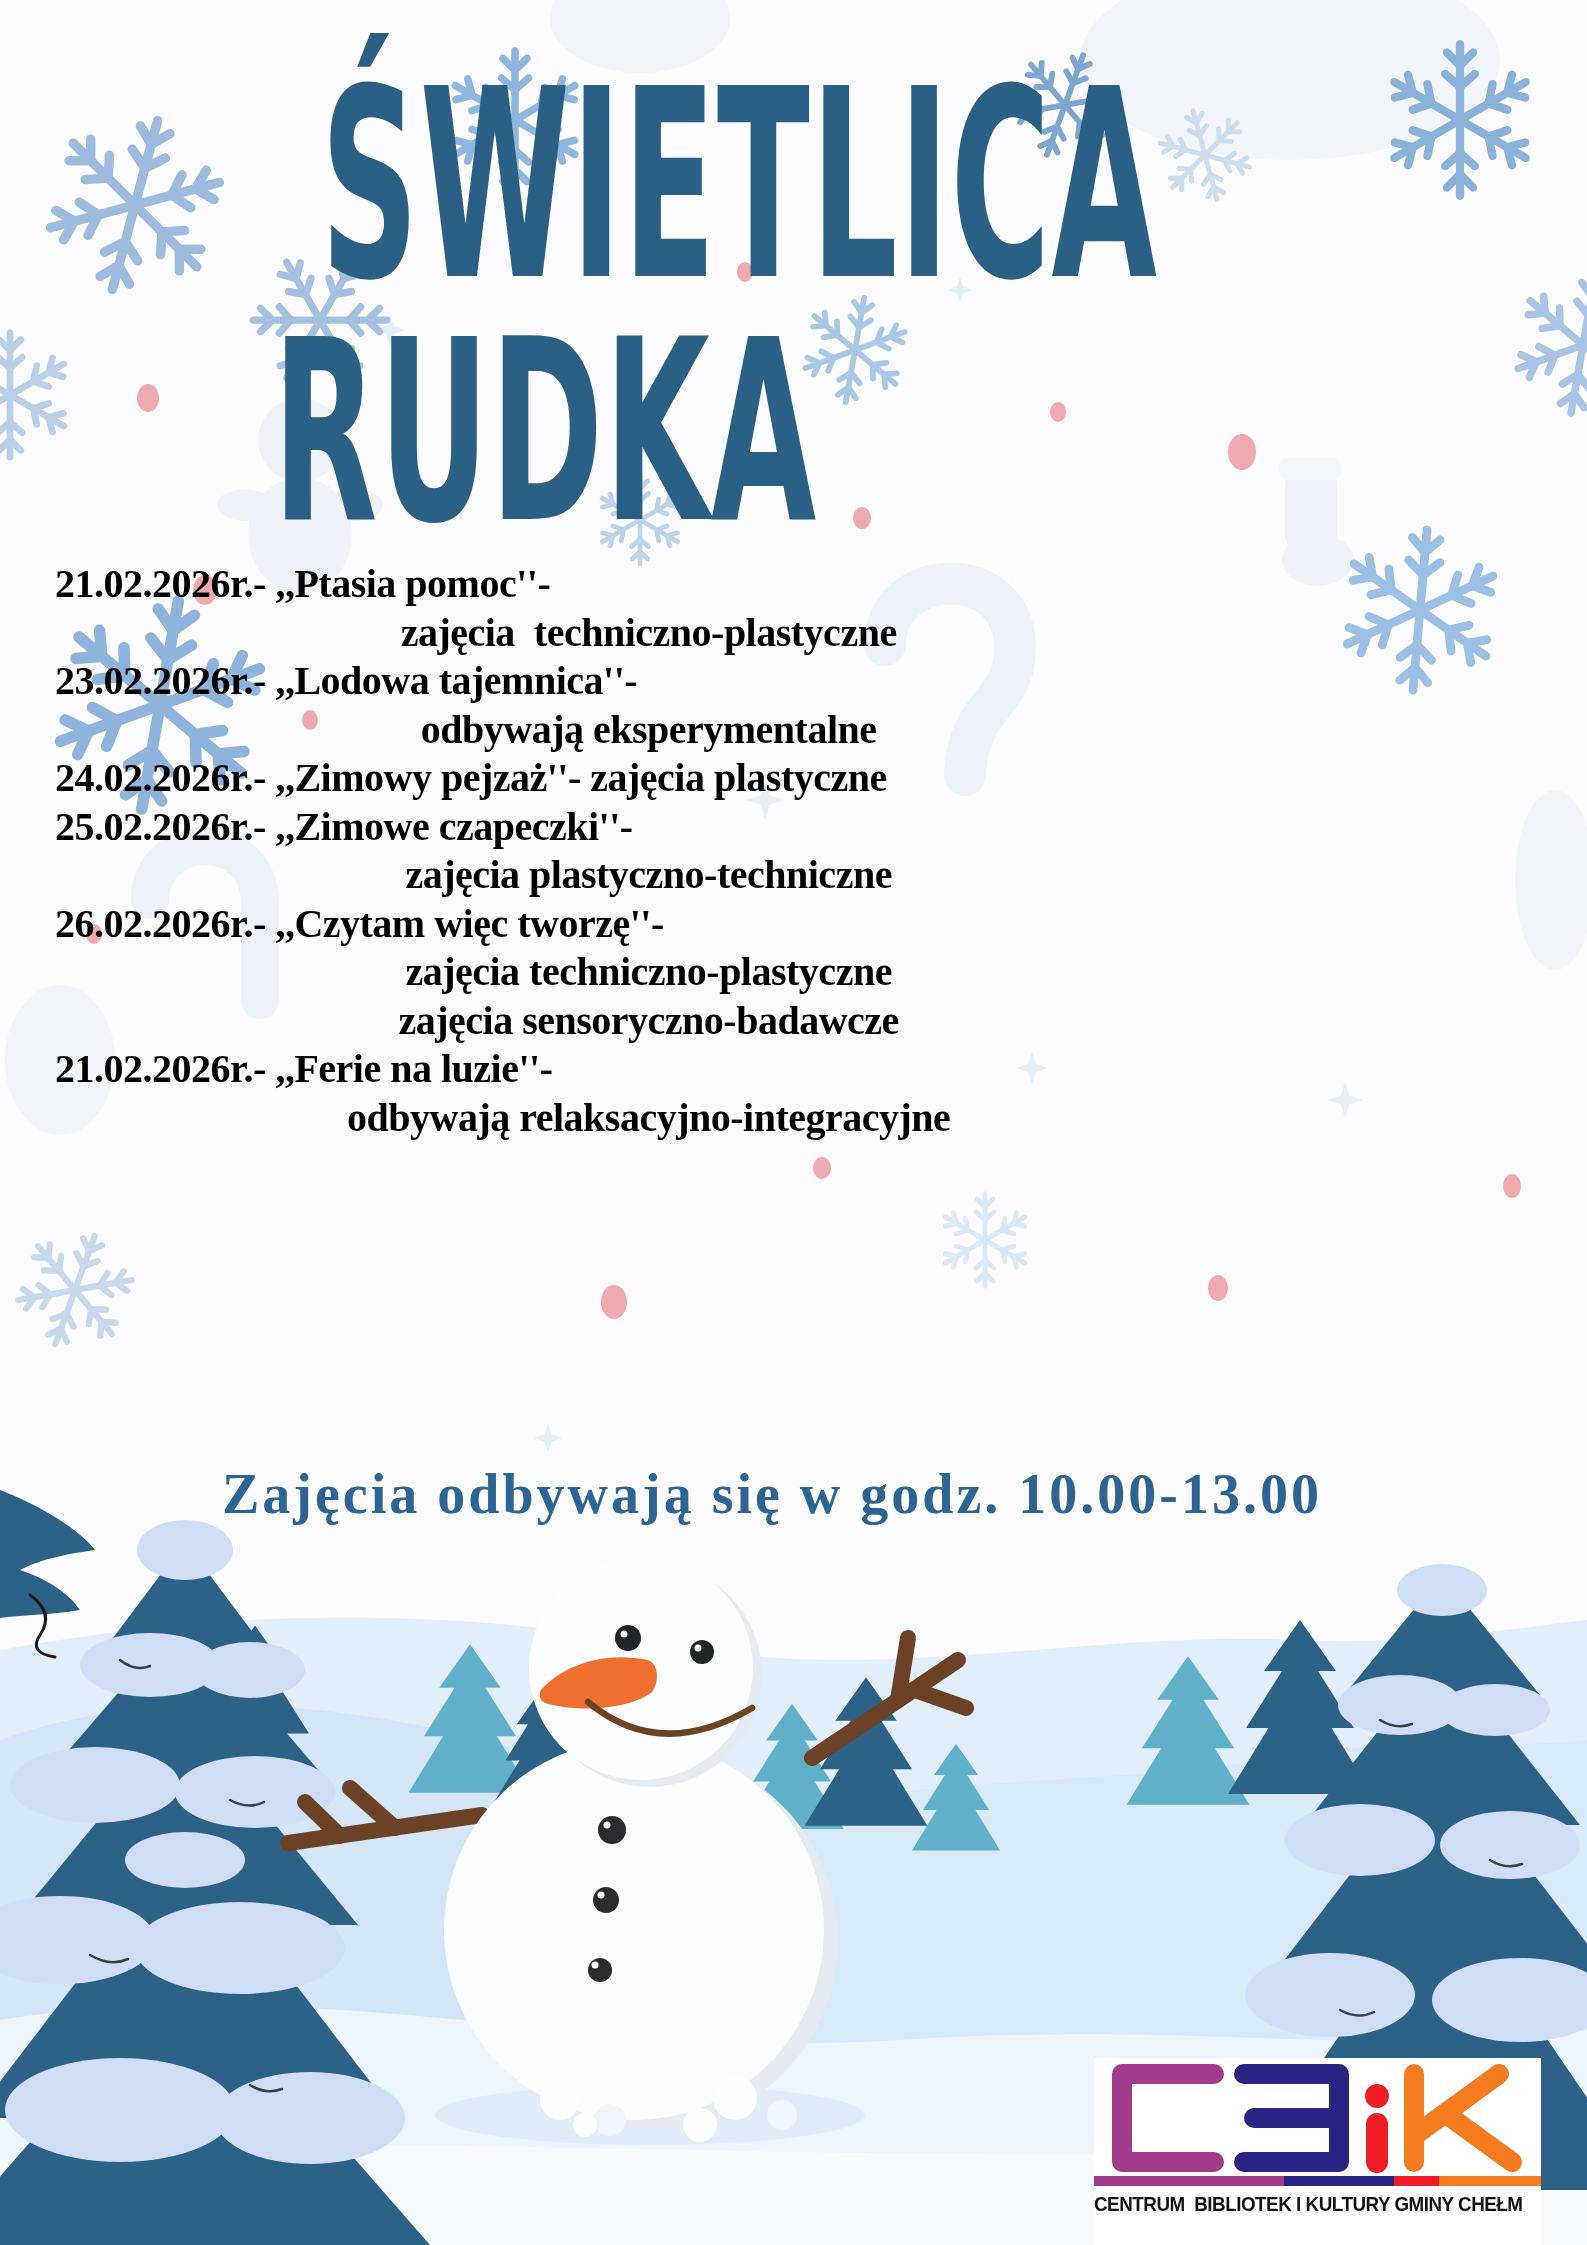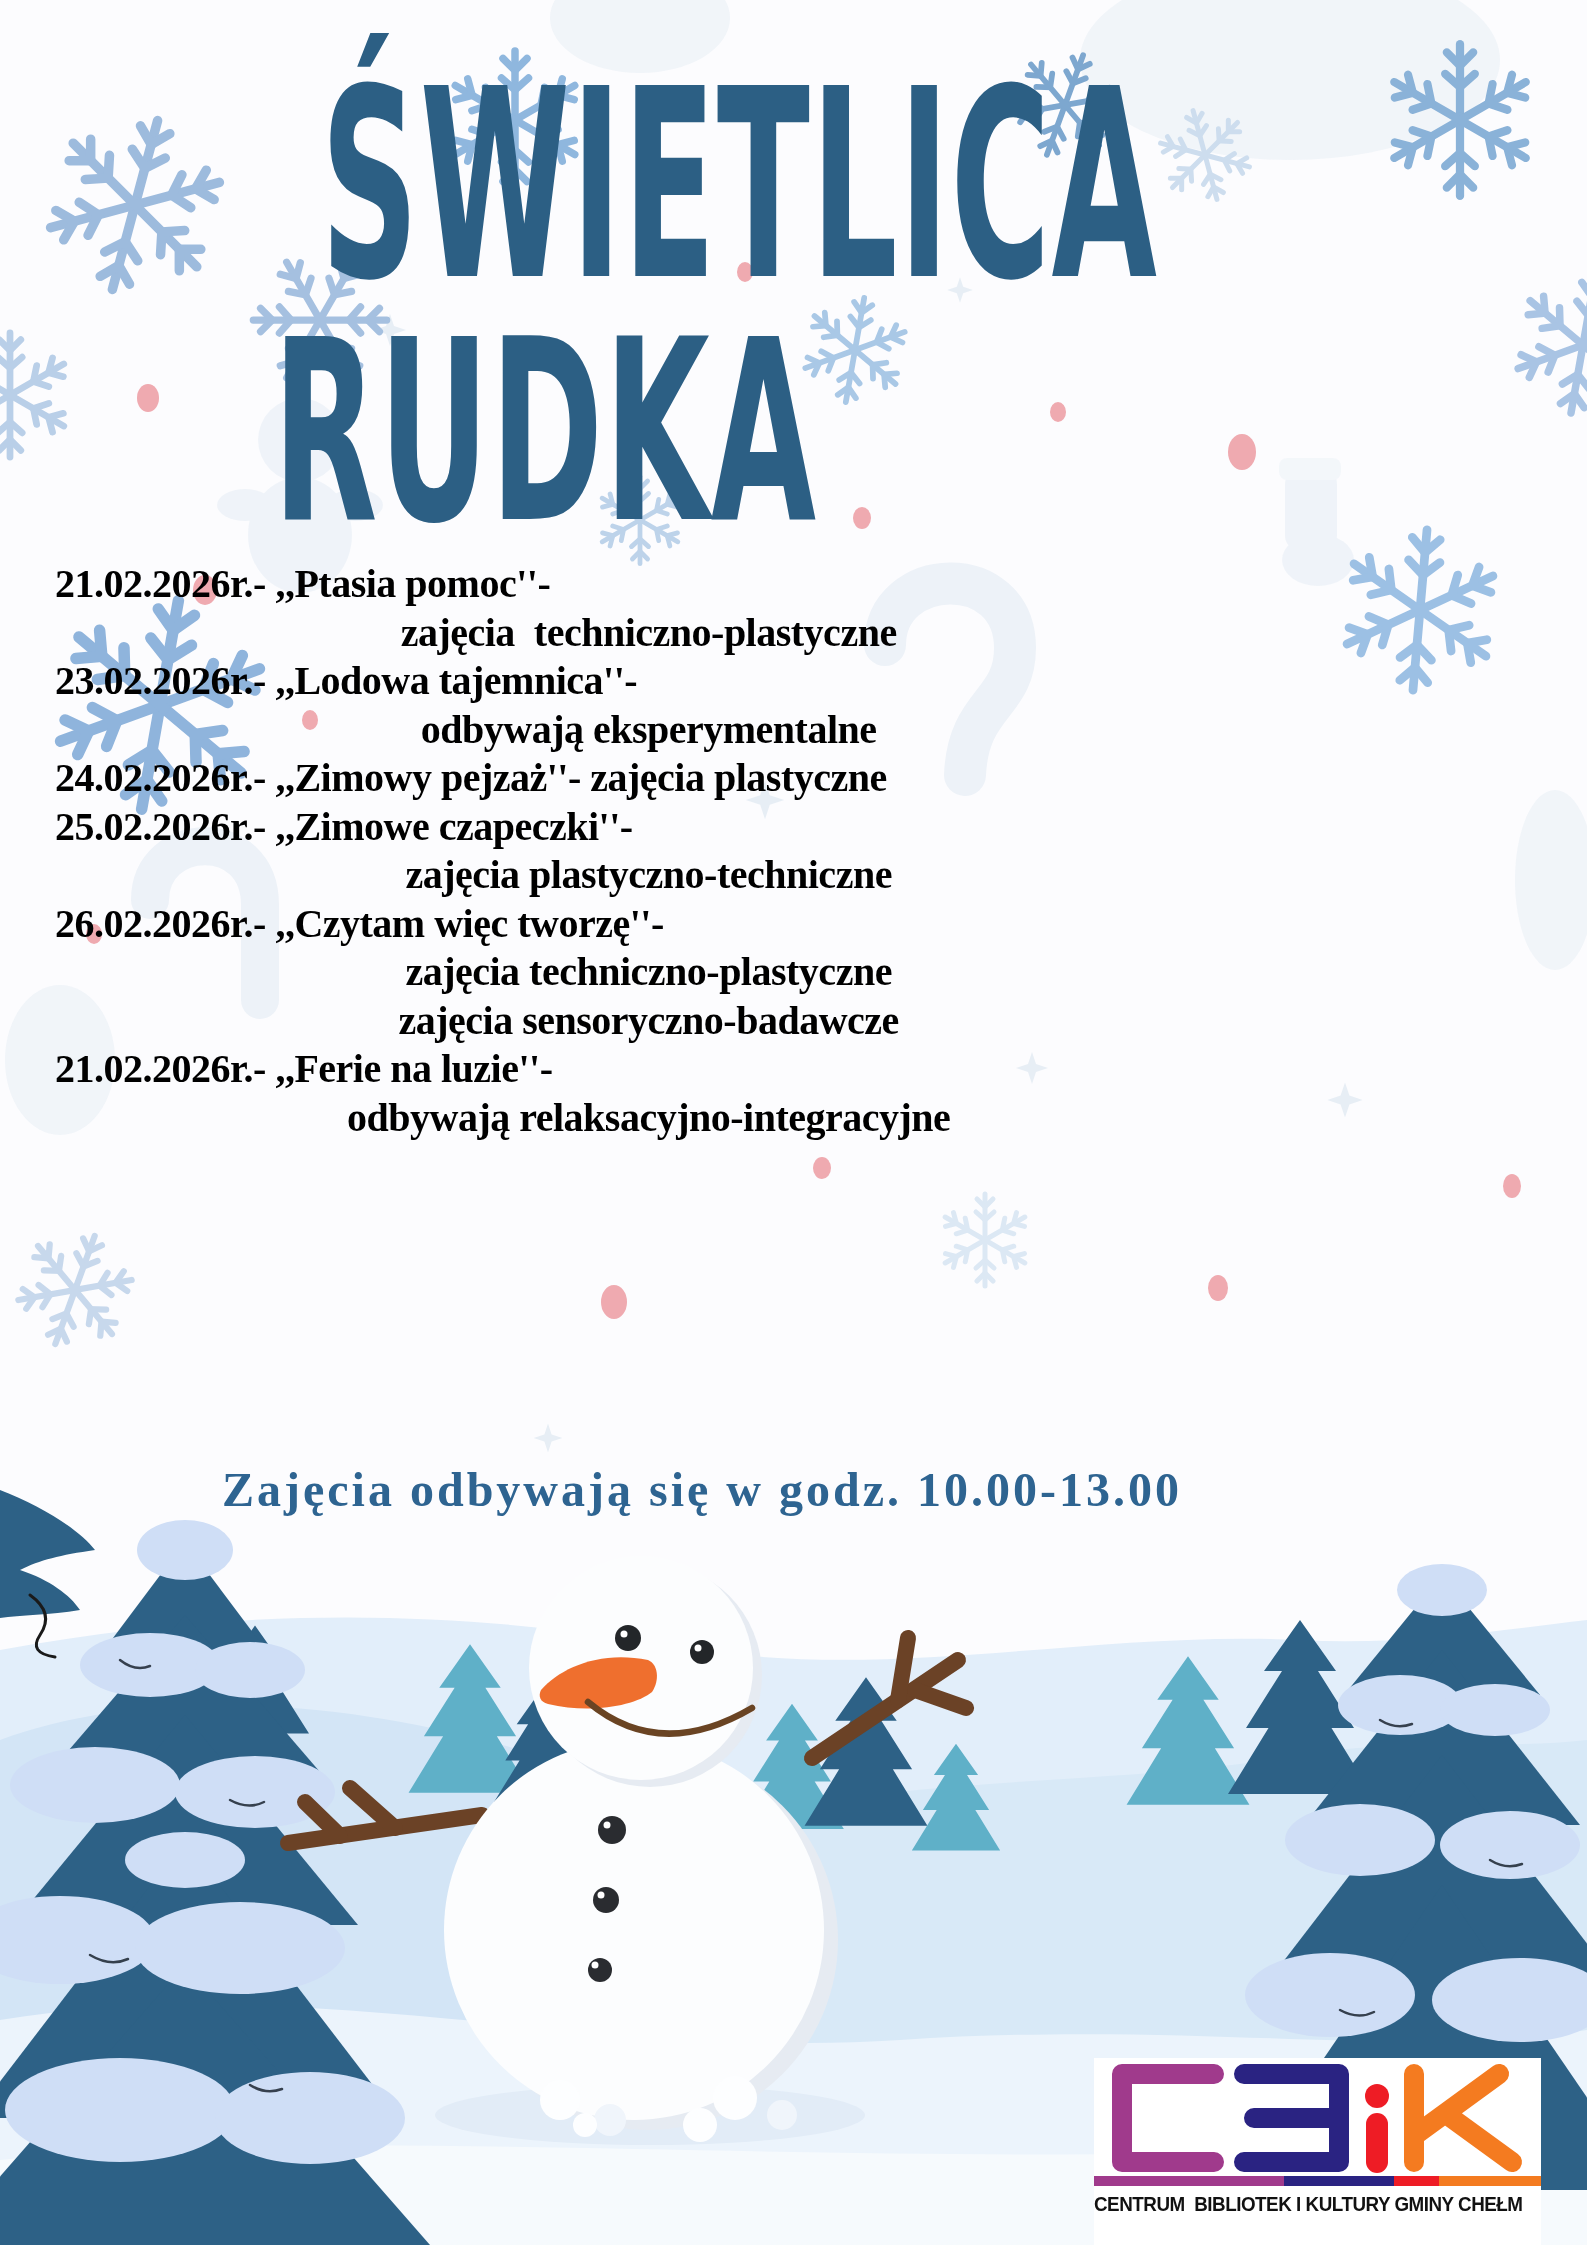--- a/index.html
+++ b/index.html
@@ -14,21 +14,21 @@
       transform-origin:50% 0;z-index:2;white-space:nowrap;}
   .title-1{top:62px;left:35px;width:1190px;font-size:262px;letter-spacing:2px;
       transform:scaleX(0.52);}
   .title-2{top:312px;left:-50px;width:1190px;font-size:252px;letter-spacing:2px;
       transform:scaleX(0.54);}
   .schedule{position:absolute;left:55px;top:560px;z-index:2;}
   .sched-line{white-space:pre;font-family:"Liberation Serif",serif;font-weight:700;
       font-size:40px;line-height:48.5px;color:#000000;letter-spacing:-0.5px;}
   .indent{padding-left:292px;text-align:center;}
   .hours-note{position:absolute;left:222px;top:1462px;z-index:2;white-space:pre;
-      font-family:"Liberation Serif",serif;font-weight:700;font-size:48px;
+      font-family:"Liberation Serif",serif;font-weight:700;font-size:56px;
       color:#2e6491;letter-spacing:3px;}
   .logo-box{position:absolute;left:1094px;top:2058px;width:447px;height:187px;
       background:#ffffff;z-index:3;}
   .logo-bar{display:flex;height:10px;width:447px;margin-top:0;}
   .logo-bar div{height:10px;}
   .seg-c{width:190px;background:#a03a8c;}
   .seg-b{width:110px;background:#2a2382;}
   .seg-i{width:45px;background:#ee1c25;}
   .seg-k{width:102px;background:#f47b20;}
   .logo-caption{margin-top:7px;white-space:pre;color:#111111;font-weight:bold;

